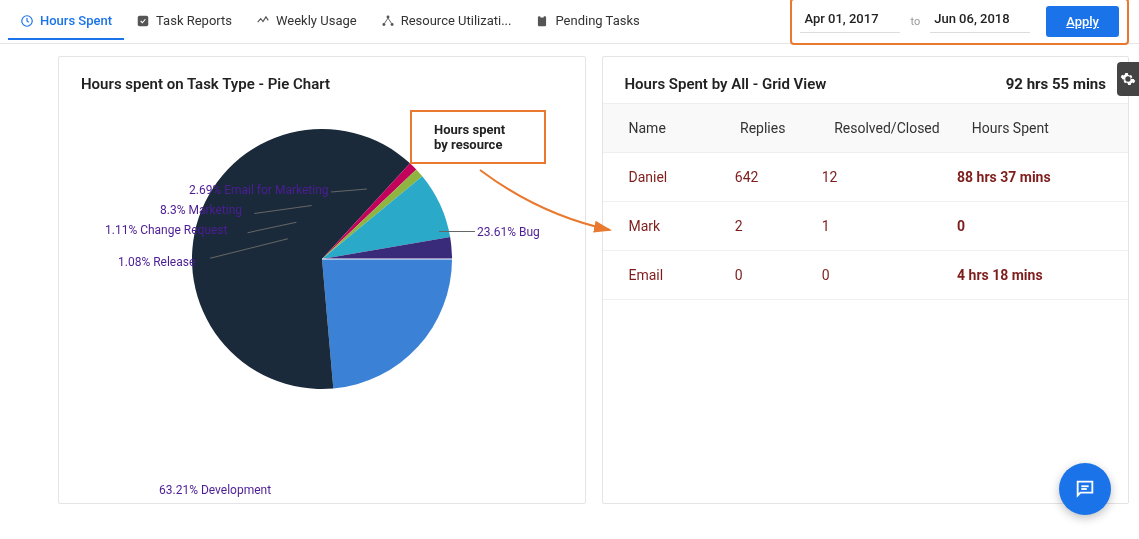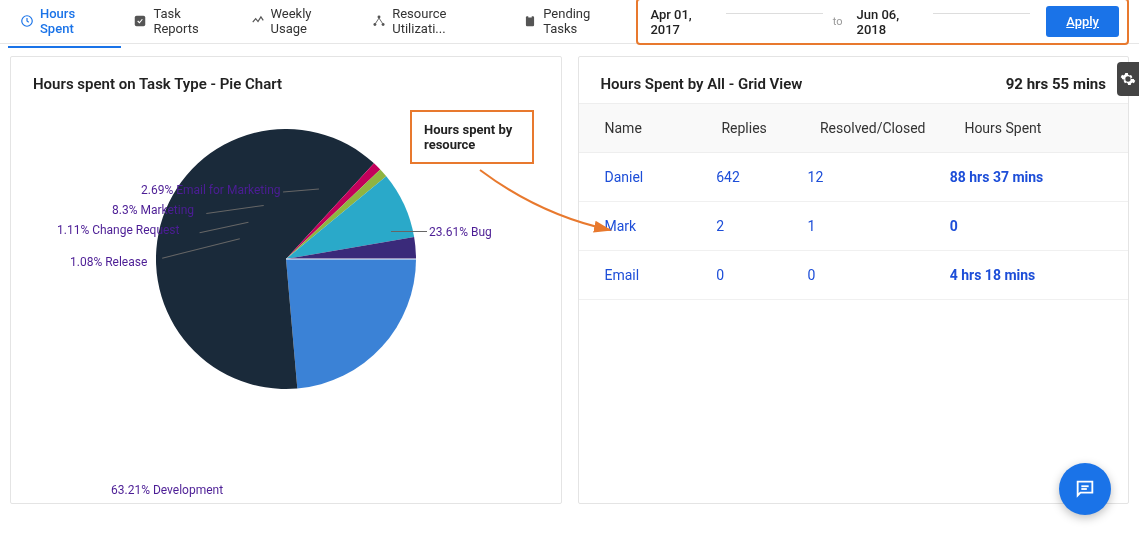--- a/index.html
+++ b/index.html
@@ -7,48 +7,48 @@
 
   
   .topbar { display: flex; align-items: center; justify-content: space-between; padding: 0 8px; height: 44px; border-bottom: 1px solid #e6e6e6; }
   .tabs { display: flex; gap: 0; }
   .tab { display: flex; align-items: center; gap: 6px; padding: 10px 12px; font-size: 13px; color: #333; cursor: pointer; border-bottom: 2px solid transparent; }
   .tab.active { color: #1a73e8; border-bottom-color: #1a73e8; font-weight: 500; }
   .tab .ico { width: 14px; height: 14px; display: inline-flex; align-items: center; justify-content: center; color: #555; }
   .tab.active .ico { color: #1a73e8; }
 
   .daterange-wrap { border: 2px solid #e8792e; border-radius: 4px; padding: 6px 8px; display: flex; align-items: center; gap: 0; margin-right: 2px; }
-  .date-slot { display:flex; flex-direction:row; align-items:flex-start; position:relative; }
+  .date-slot { display:flex; flex-direction:column; align-items:flex-start; position:relative; }
   .date-val { font-size: 13px; font-weight: 500; color:#222; padding: 0 4px; }
   .date-line { border-top:1px solid #ddd; width: 100px; margin-top:6px; position:relative; }
   .to { font-size:11px; color:#999; padding:0 10px; }
   .apply-btn { background:#1a73e8; color:#fff; border:none; font-size:13px; font-weight:500; padding:8px 20px; border-radius:3px; margin-left:16px; cursor:pointer;text-decoration:underline; }
 
   .gear-tab { position:absolute; right:0; top:62px; width:22px; height:34px; background:#444; border-radius:4px 0 0 4px; display:flex; align-items:center; justify-content:center; color:#fff; }
 
   .main { display:flex; gap:16px; padding:12px 10px; }
   .card { flex:1; border:1px solid #e4e4e4; border-radius:2px; background:#fff; }
   .card-h { padding:18px 22px 10px; font-size:15px; font-weight:600; color:#222; display:flex; justify-content:space-between; align-items:baseline; }
   .total { font-weight:700; font-size:15px;margin-left:41px; }
 
   
   .pie-wrap { position:relative; height:400px; padding:10px 20px; }
   svg.pie { display:block; margin:16px auto 0; }
   .pie-label { position:absolute; font-size:12px; color:#4c1d95; white-space:nowrap; }
   .pie-line { position:absolute; width:36px; border-top:1px solid #666; }
   .dev-label { left:100px; bottom:6px; }
 
   
-  .callout { position:absolute; border:2px solid #e8792e; background:#fff; padding:10px 12px; font-size:13px; font-weight:700; width:124px; left:410px; top:110px; z-index:5;}
+  .callout { position:absolute; border:2px solid #e8792e; background:#fff; padding:10px 22px; font-size:13px; font-weight:700; width:136px; left:410px; top:110px; z-index:5;}
   .arrow-svg { position:absolute; left:460px; top:165px; z-index:4; pointer-events:none;}
 
   
   .grid-header-row, .grid-row { display:grid; grid-template-columns: 1.1fr 0.9fr 1.4fr 1.5fr; padding:16px 26px; font-size:14px; }
   .grid-header-row { background:#f9f9f9; color:#333; font-weight:400; border-top:1px solid #eee; border-bottom:1px solid #eee;gap:16px; }
-  .grid-row { border-bottom:1px solid #f0f0f0; color:#1d4ed8; }
+  .grid-row { border-bottom:1px solid #f0f0f0; color:#7f1d1d; }
   .grid-row .hrs { font-weight:700; }
 
   
   .fab { position:absolute; right:28px; bottom:24px; width:52px; height:52px; background:#1a73e8; border-radius:50%; display:flex; align-items:center; justify-content:center; color:#fff; box-shadow:0 3px 10px rgba(0,0,0,.25); cursor:pointer; }
 </style>
 </head>
 <body>
 
 <div class="topbar">
   <div class="tabs">
@@ -115,21 +115,21 @@
 </div>
 
 <div class="gear-tab">
   <svg width="16" height="16" viewBox="0 0 24 24" fill="currentColor">
       <path d="M12 8a4 4 0 100 8 4 4 0 000-8zm9 4a7 7 0 01-.1 1.2l2 1.6-2 3.4-2.4-.8a7 7 0 01-2 1.2l-.4 2.5h-4l-.4-2.5a7 7 0 01-2-1.2l-2.4.8-2-3.4 2-1.6A7 7 0 013 12a7 7 0 01.1-1.2L1 9.2l2-3.4 2.4.8a7 7 0 012-1.2L7.8 3h4l.4 2.5a7 7 0 012 1.2l2.4-.8 2 3.4-2 1.6c.07.4.1.8.1 1.2z"></path>
     </svg>
 </div>
 
 <div class="main">
 
-  <div class="card" style="flex:1;">
+  <div class="card" style="flex:1;margin-left:48px;">
     <div class="card-h">Hours spent on Task Type - Pie Chart</div>
     <div class="pie-wrap">
 
       <svg class="pie" width="260" height="260" viewBox="-130 -130 260 260">
 
         <path d="M0 0 L130 0 A130 130 0 0 1 11.33 129.5 Z" fill="#3b82d6"></path>
 
         <path d="M0 0 L11.33 129.5 A130 130 0 1 1 87.98 -95.69 Z" fill="#1a2a3a"></path>
 
         <path d="M0 0 L87.98 -95.69 A130 130 0 0 1 94.26 -89.49 Z" fill="#c3005b"></path>

